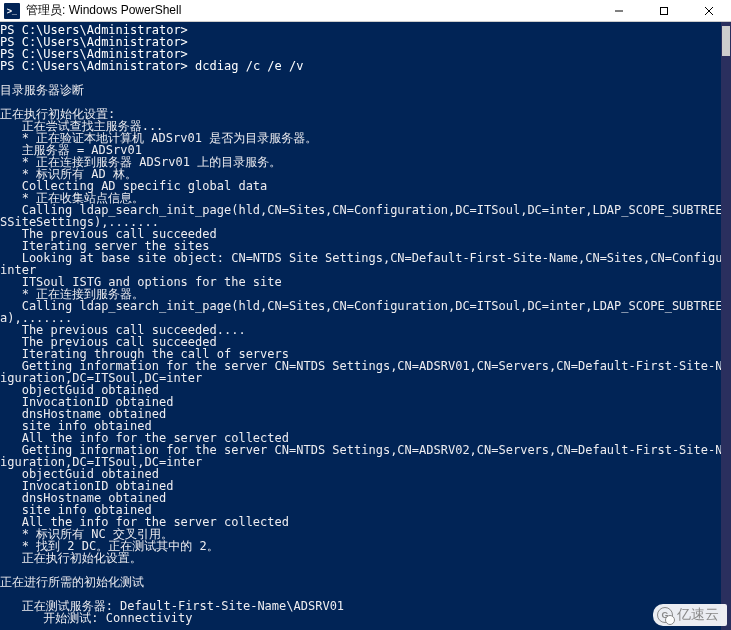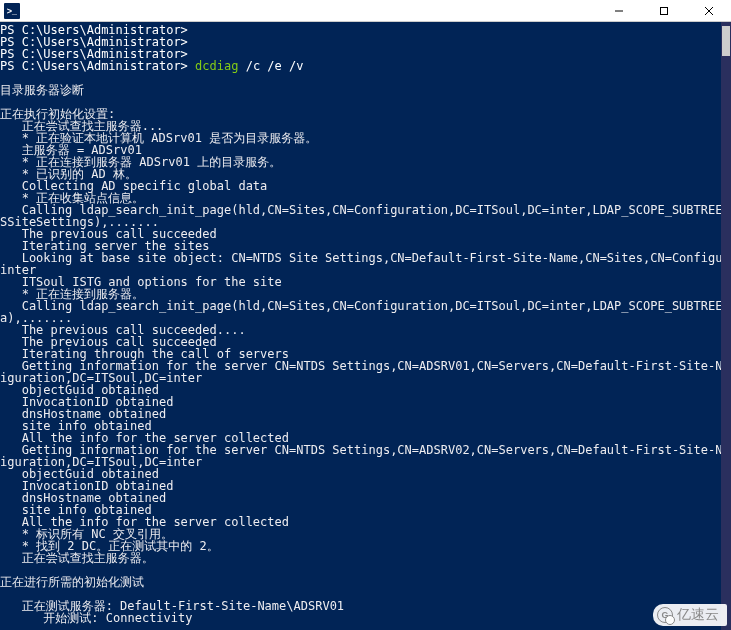--- a/index.html
+++ b/index.html
@@ -11,27 +11,28 @@
   .winbtn { width:45px; height:22px; display:flex; align-items:center; justify-content:center; font-size:11px; color:#000; cursor:default; }
   .winbtn svg { width:10px; height:10px; }
   .client { position:relative; width:731px; height:608px; background:#012456; }
   .terminal { position:absolute; left:0; top:0; right:10px; bottom:0; padding:2px 0 0 0; font-family:"NSimSun","SimSun","Consolas",monospace; font-size:12px; line-height:12px; color:#eeedf0; white-space:pre; overflow:hidden; }
   .scrollbar { position:absolute; right:0; top:0; width:10px; height:100%; background:#2a2f5e; }
   .scrollthumb { position:absolute; top:4px; left:1px; width:8px; height:30px; background:#cdcdcd; }
   .watermark { position:absolute; right:4px; bottom:4px; background:rgba(255,255,255,0.92); color:#888; font-size:14px; padding:2px 8px 2px 4px; border-radius:10px 2px 2px 10px; display:flex; align-items:center; gap:4px; font-family:"Microsoft YaHei",sans-serif; }
   .watermark .c { display:inline-flex; border:1.5px solid #888; border-radius:50%; width:16px; height:16px; align-items:center; justify-content:center; font-size:9px; font-weight:bold; position:relative; }
   .watermark .c::after{ content:""; position:absolute; right:-3px; bottom:-3px; width:8px;height:8px;border:1.5px solid #888;border-radius:50%; background:rgba(255,255,255,0.92);}
   .cmd-white { color:#fff;text-align:center; }
-  .cmd-yellow { color:#84cc16; }
+  .cmd-yellow { color:#ffffff; }
 </style>
 </head>
 <body>
 
 <div class="titlebar">
   <span class="icon">&gt;_</span>
+  <span class="title">管理员: Windows PowerShell</span>
   <span class="spacer"></span>
   <div class="winbtn">
     <svg viewBox="0 0 10 10">
         <line x1="1" y1="5" x2="9" y2="5" stroke="currentColor" stroke-width="1"></line>
       </svg>
   </div>
   <div class="winbtn">
     <svg viewBox="0 0 10 10">
         <rect x="1.5" y="1.5" width="7" height="7" fill="none" stroke="currentColor" stroke-width="1"></rect>
       </svg>
@@ -50,21 +51,21 @@
 <span class="cmd-white">PS C:\Users\Administrator&gt;</span>
 <span class="cmd-white">PS C:\Users\Administrator&gt; </span><span class="cmd-yellow">dcdiag</span><span class="cmd-white"> /c /e /v</span>
 <span></span>
 <span>目录服务器诊断</span>
 <span></span>
 <span>正在执行初始化设置:</span>
 <span>   正在尝试查找主服务器...</span>
 <span>   * 正在验证本地计算机 ADSrv01 是否为目录服务器。</span>
 <span>   主服务器 = ADSrv01</span>
 <span>   * 正在连接到服务器 ADSrv01 上的目录服务。</span>
-<span>   * 已识别的 AD 林。</span>
+<span>   * 标识所有 AD 林。</span>
 <span>   Collecting AD specific global data</span>
 <span>   * 正在收集站点信息。</span>
 <span>   Calling ldap_search_init_page(hld,CN=Sites,CN=Configuration,DC=ITSoul,DC=inter,LDAP_SCOPE_SUBTREE,(objectCategory=ntD</span>
 <span>SSiteSettings),.......</span>
 <span>   The previous call succeeded</span>
 <span>   Iterating server the sites</span>
 <span>   Looking at base site object: CN=NTDS Site Settings,CN=Default-First-Site-Name,CN=Sites,CN=Configuration,DC=ITSoul,DC=</span>
 <span>inter</span>
 <span>   ITSoul ISTG and options for the site</span>
 <span>   * 正在连接到服务器。</span>
@@ -82,21 +83,21 @@
 <span>   All the info for the server collected</span>
 <span>   Getting information for the server CN=NTDS Settings,CN=ADSRV02,CN=Servers,CN=Default-First-Site-Name,CN=Sites,CN=Conf</span>
 <span>iguration,DC=ITSoul,DC=inter</span>
 <span>   objectGuid obtained</span>
 <span>   InvocationID obtained</span>
 <span>   dnsHostname obtained</span>
 <span>   site info obtained</span>
 <span>   All the info for the server collected</span>
 <span>   * 标识所有 NC 交叉引用。</span>
 <span>   * 找到 2 DC。正在测试其中的 2。</span>
-<span>   正在尝试查找主服务器。</span>
+<span>   正在执行初始化设置。</span>
 <span></span>
 <span>正在进行所需的初始化测试</span>
 <span></span>
 <span>   正在测试服务器: Default-First-Site-Name\ADSRV01</span>
 <span>      开始测试: Connectivity</span></div>
   <div class="scrollbar">
     <div class="scrollthumb"></div>
   </div>
   <div class="watermark">
     <span class="c">G</span>

